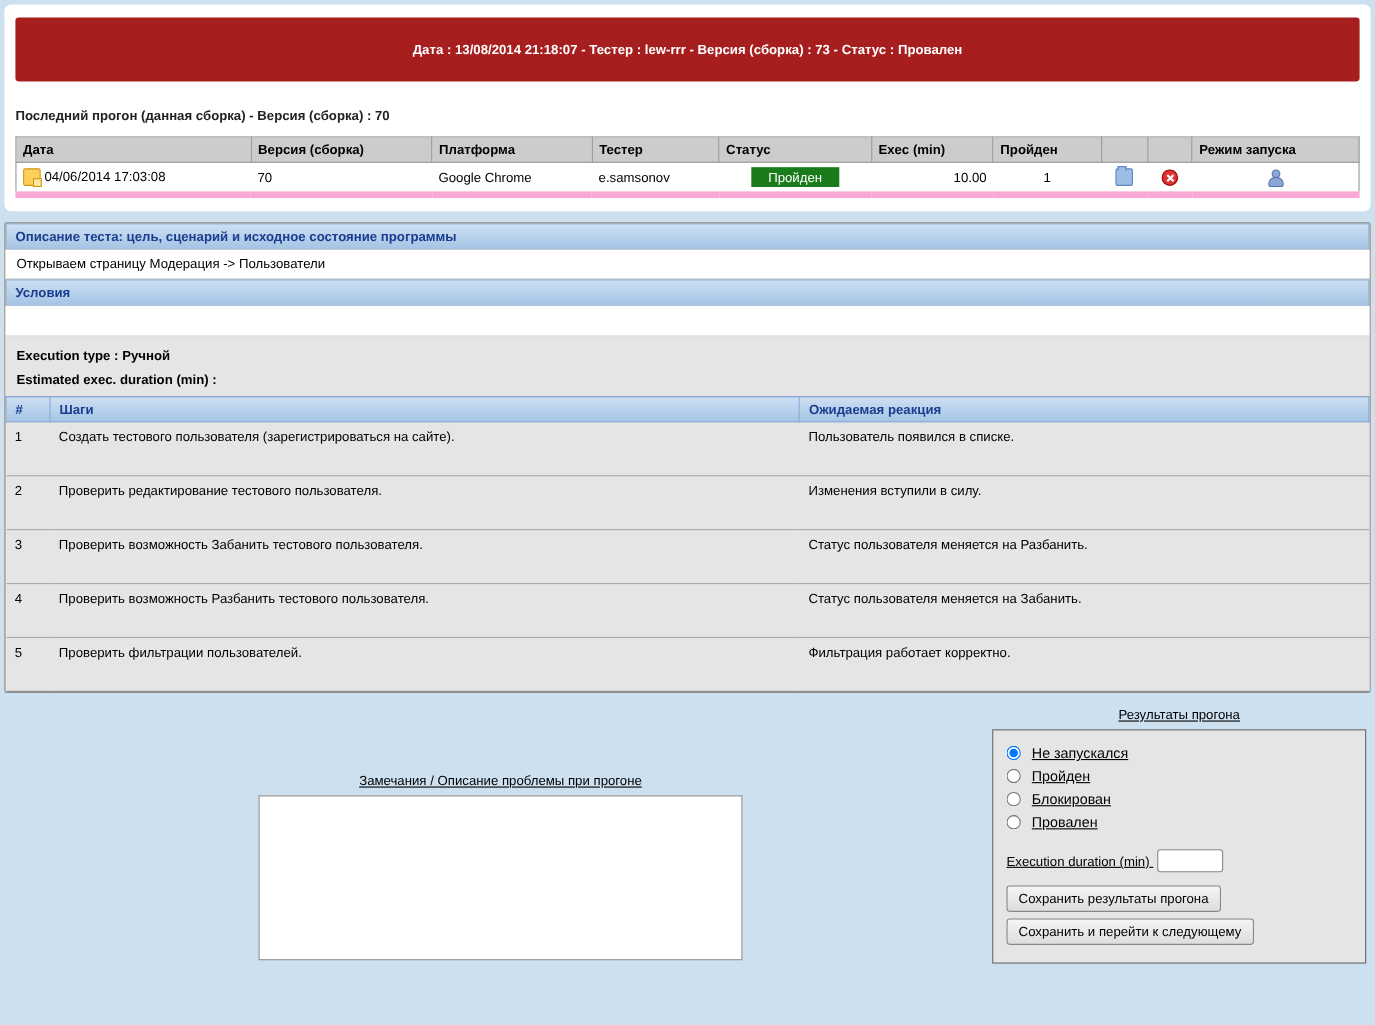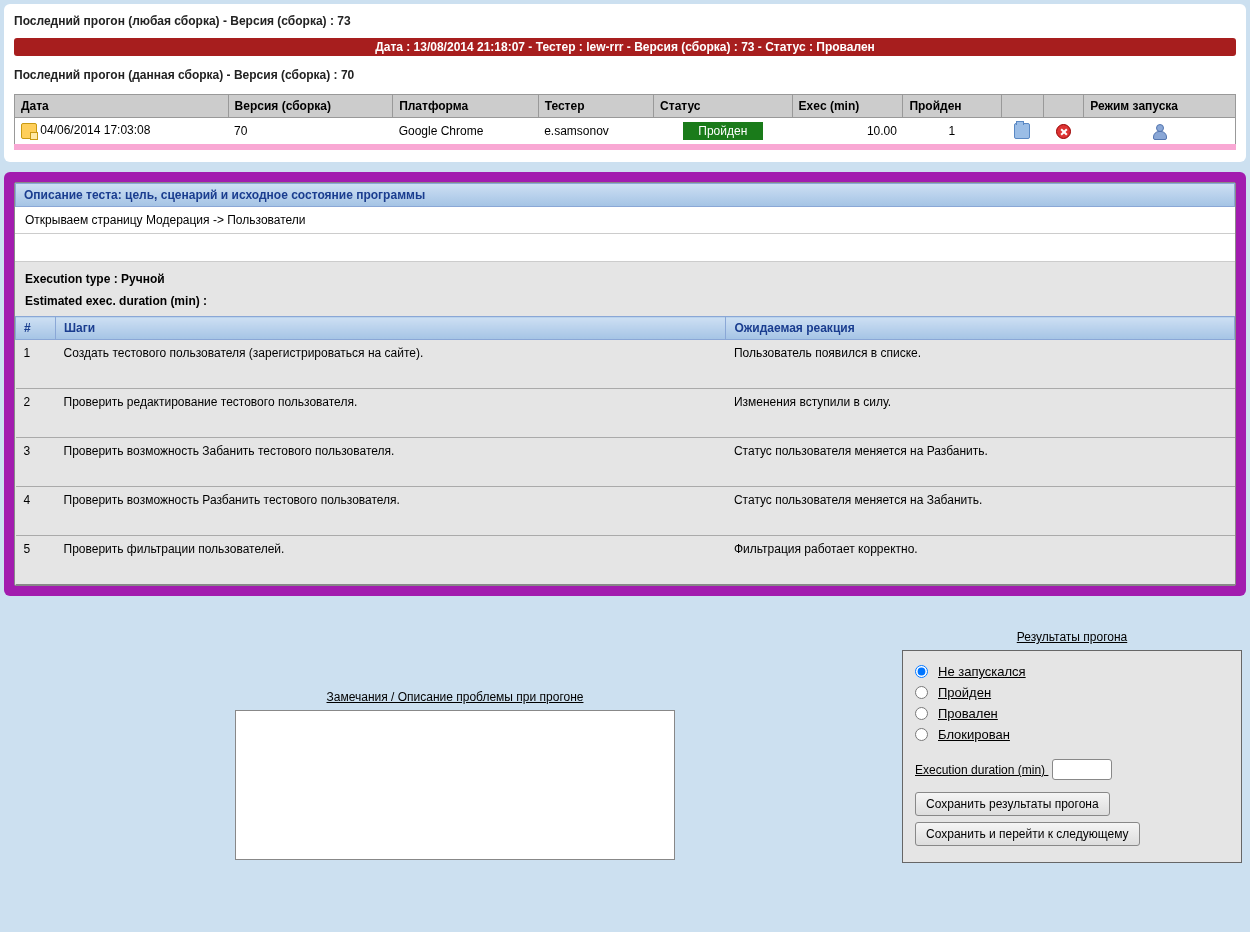--- a/index.html
+++ b/index.html
@@ -19,23 +19,23 @@
   .heading {
     font-weight: bold;
     color: #222;
     padding: 4px 0;
   }
   .red-bar {
     background: #a71e1e;
     color: #fff;
     font-weight: bold;
     text-align: center;
-    padding: 2px;
+    padding: 22px;
     border-radius: 3px;
-    margin: 6px 0 8px 0;
+    margin: 6px 0 20px 0;
   }
   .data-table {
     width: 100%;
     border-collapse: collapse;
     border: 1px solid #999;
     margin-top: 8px;
   }
   .data-table th {
     background: #ccc;
     font-weight: bold;
@@ -129,24 +129,23 @@
     content: "";
     position: absolute;
     top: 7px; left: 1px;
     width: 12px; height: 7px;
     border-radius: 6px 6px 2px 2px;
     background: #8aa7d6;
     border: 1px solid #5476b0;
   }
 
   .yellow-wrap {
-    background: #a21caf;
+    background: #fde047;
     border-radius: 6px;
-    padding: 10px;
-    margin-bottom: 28px;
+    margin-bottom: 7px;
   }
   .inner-panel {
     background: #e5e5e5;
     border: 1px solid #888;
     border-radius: 2px;
   }
   .section-header {
     background: linear-gradient(#cddff3, #a5c4e5);
     color: #1a3d8f;
     font-weight: bold;
@@ -259,21 +258,20 @@
     border-radius: 3px;
     cursor: pointer;
     margin-bottom: 6px;
     font-family: inherit;
   }
 </style>
 </head>
 <body>
 
 <div class="white-panel">
-  <div class="heading">Последний прогон (любая сборка) - Версия (сборка) : 73</div>
   <div class="red-bar">Дата : 13/08/2014 21:18:07 - Тестер : lew-rrr - Версия (сборка) : 73 - Статус : Провален</div>
   <div class="heading">Последний прогон (данная сборка) - Версия (сборка) : 70</div>
 
   <table class="data-table">
     <thead>
       <tr>
         <th>Дата</th>
         <th>Версия (сборка)</th>
         <th>Платформа</th>
         <th>Тестер</th>
@@ -304,20 +302,21 @@
         <td class="col-center"><span class="icon icon-user"></span></td>
       </tr>
     </tbody>
   </table>
 </div>
 
 <div class="yellow-wrap">
   <div class="inner-panel">
     <div class="section-header">Описание теста: цель, сценарий и исходное состояние программы</div>
     <div class="section-body">Открываем страницу Модерация -&gt; Пользователи</div>
+    <div class="section-header">Условия</div>
     <div class="section-body" style="height:28px;"></div>
 
     <div class="section-body2">
       <div class="label-line">
         <span>Execution type :</span>
         <span class="val">Ручной</span>
       </div>
       <div class="label-line">
         <span>Estimated exec. duration (min) :</span>
         <span class="val"></span>
@@ -374,25 +373,25 @@
       <label class="radio-line">
         <input type="radio" name="result" checked="" style="">
         <span>Не запускался</span>
       </label>
       <label class="radio-line">
         <input type="radio" name="result" style="">
         <span>Пройден</span>
       </label>
       <label class="radio-line">
         <input type="radio" name="result" style="">
-        <span>Провален</span>
+        <span>Блокирован</span>
       </label>
       <label class="radio-line">
         <input type="radio" name="result" style="">
-        <span>Блокирован</span>
+        <span>Провален</span>
       </label>
 
       <div class="dur-line">
         <span>Execution duration (min)</span>
         <input type="text" style="">
       </div>
 
       <button class="btn">Сохранить результаты прогона</button><br>
       <button class="btn">Сохранить и перейти к следующему</button>
     </div>

